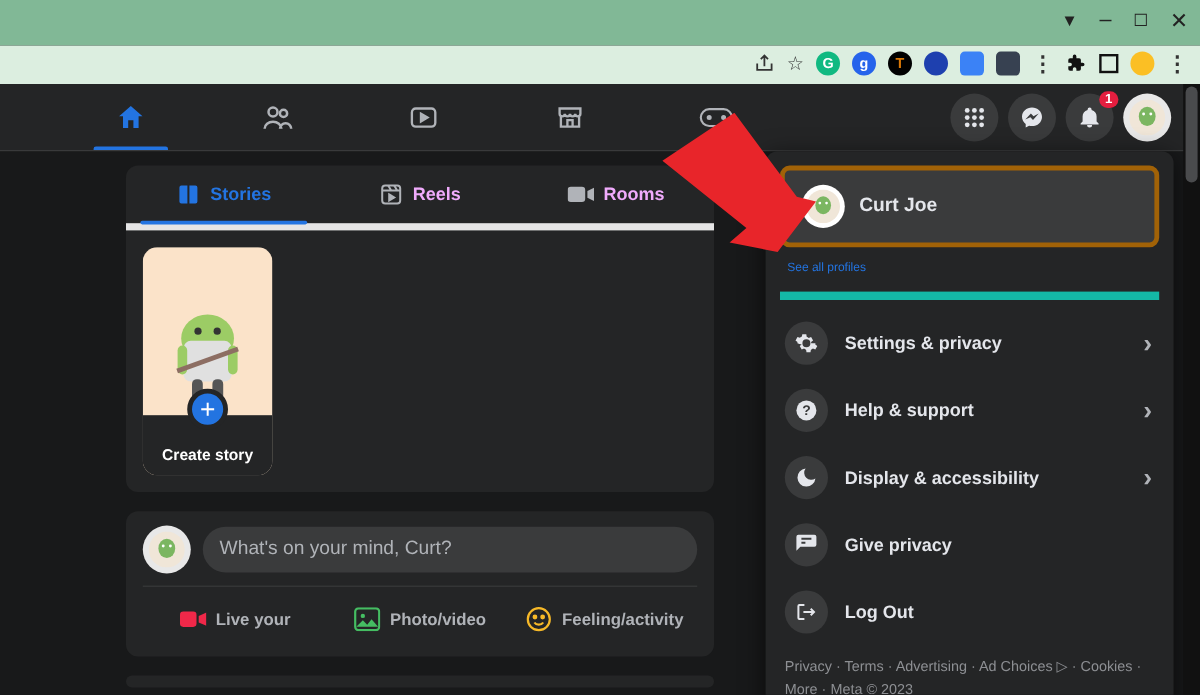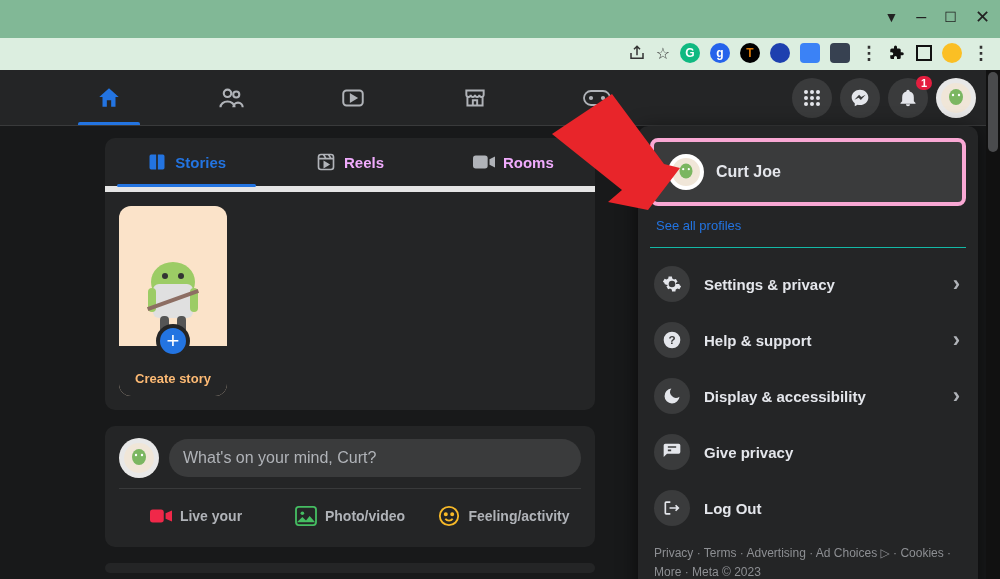--- a/index.html
+++ b/index.html
@@ -122,21 +122,21 @@
   .stories-row {
     display:flex; gap:10px; padding:14px;
   }
   .story {
     width:108px;height:190px;border-radius:12px;
     position:relative;overflow:hidden;cursor:pointer;
     background:#3a3b3c;
   }
   .story .lbl {
     position:absolute;bottom:10px;left:0;right:0;text-align:center;
-    color:#fdba74;font-size:13px;font-weight:600;
+    color:#ffffff;font-size:13px;font-weight:600;
   }
   .create-plus{
     position:absolute;left:50%;transform:translateX(-50%);bottom:38px;
     width:34px;height:34px;border-radius:50%;background:#2374e1;
     display:flex;align-items:center;justify-content:center;color:#fff;font-size:22px;
     border:4px solid #242526;
   }
   .story1-bg{
     position:absolute;inset:0;background:#fbe3c9;
   }
@@ -178,30 +178,30 @@
     right: 22px;
     width: 340px;
     background:#242526;
     border-radius:10px;
     box-shadow:0 4px 20px rgba(0,0,0,0.6);
     padding:12px;
   }
   .profile-card{
     background:#3a3b3c;border-radius:8px;padding:12px 14px;
     display:flex;align-items:center;gap:12px;cursor:pointer;
-    border:4px solid #f9a8d4;
+    border:4px solid #a16207;
   }
   .profile-card .pavatar{
     width:36px;height:36px;border-radius:50%;background:#fff;
     display:flex;align-items:center;justify-content:center;overflow:hidden;
   }
   .profile-name{color:#e4e6eb;font-weight:700;font-size:16px;}
   .see-all{
-    color:#2374e1;font-size:13px;font-weight:500;padding:12px 6px 14px;cursor:pointer;
-    border-bottom:1px solid #14b8a6;margin-bottom:8px;
+    color:#2374e1;font-size:10px;font-weight:500;padding:12px 6px 14px;cursor:pointer;
+    border-bottom:7px solid #14b8a6;margin-bottom:8px;
   }
   .menu-item{
     display:flex;align-items:center;gap:14px;padding:10px 4px;cursor:pointer;
     border-radius:6px;color:#e4e6eb;font-weight:600;font-size:15px;
     position:relative;
   }
   .mi-icon{
     width:36px;height:36px;border-radius:50%;background:#3a3b3c;
     display:flex;align-items:center;justify-content:center;color:#e4e6eb;
   }

